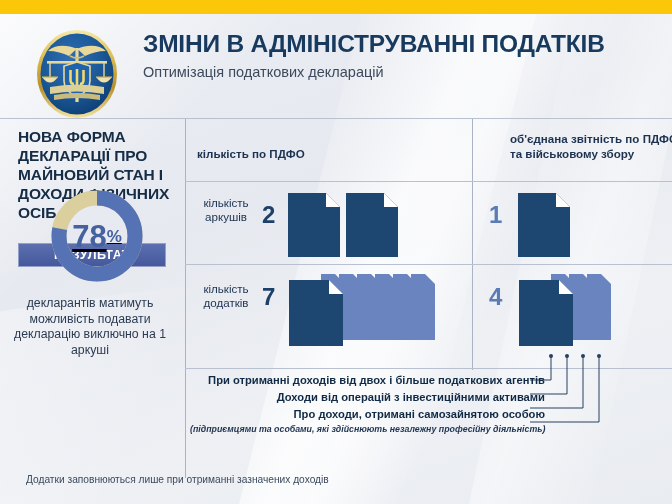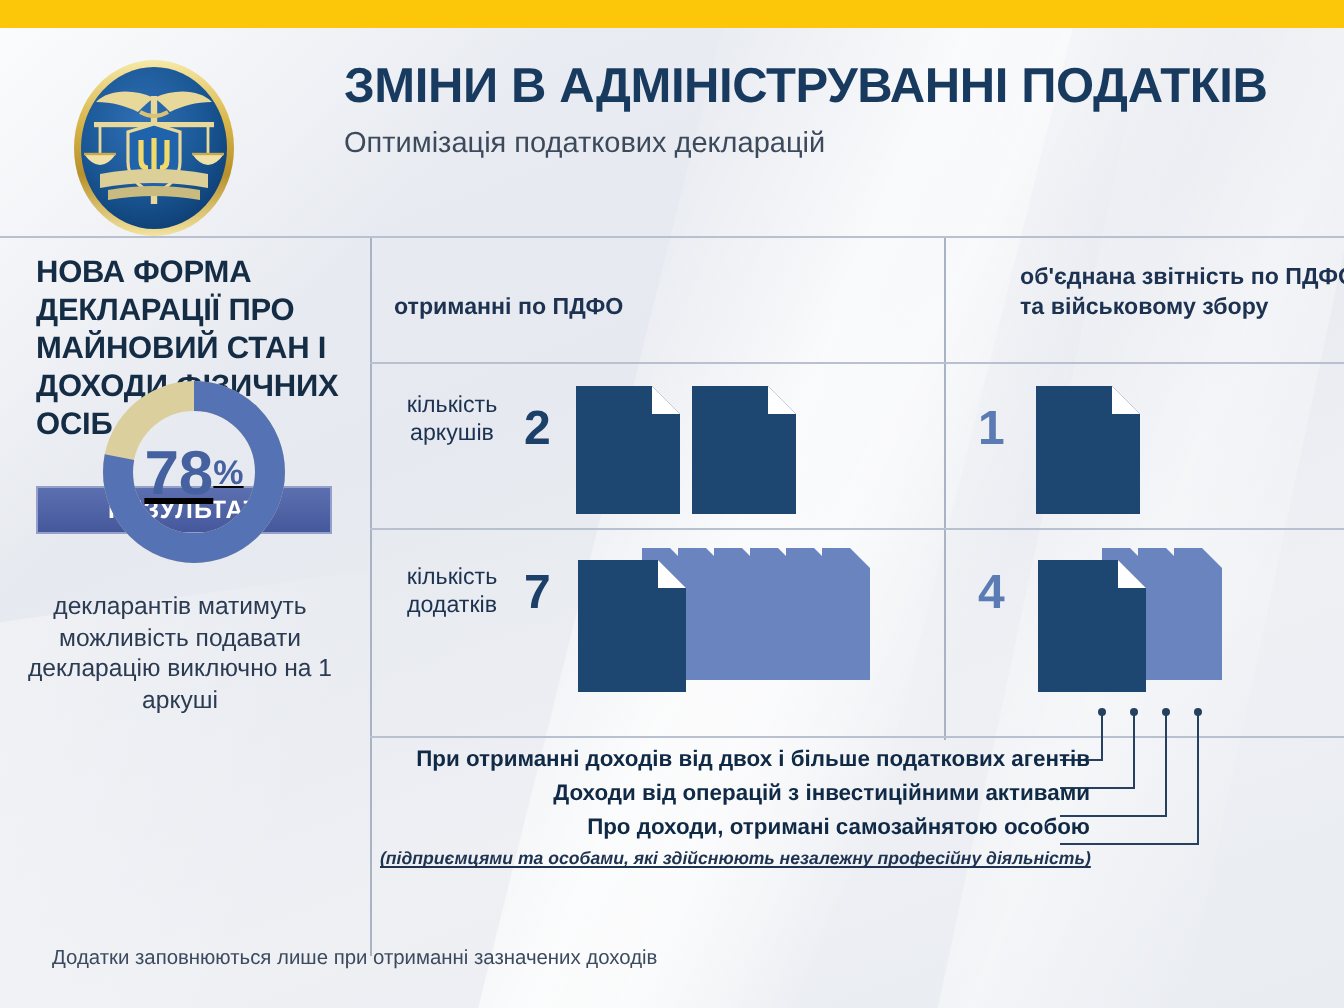--- a/index.html
+++ b/index.html
@@ -26,21 +26,21 @@
   .sheen-c{left:-60px;top:300px;width:300px;height:300px;
     background:linear-gradient(120deg,rgba(255,255,255,.5) 0%,rgba(255,255,255,0) 60%);
     transform:rotate(-8deg);}
 
   
   #topbar{position:absolute;left:0;top:0;width:672px;height:14px;background:#fcc709;}
 
   
   #header{position:absolute;left:0;top:14px;width:672px;height:100px;}
   #emblem{position:absolute;left:36px;top:15px;width:82px;height:90px;}
-  #titles{position:absolute;left:143px;top:18px;margin-left:29px;}
+  #titles{position:absolute;left:143px;top:18px;}
   #main-title{font-size:24.5px;font-weight:bold;color:#173a5e;letter-spacing:-.2px;white-space:nowrap;line-height:1;}
   #sub-title{font-size:14.5px;color:#3d4a5c;margin-top:8px;white-space:nowrap;line-height:1;}
 
   
   #colheads{position:absolute;top:88px;left:0;width:672px;height:30px;}
   .colhead{position:absolute;font-size:17px;font-weight:bold;letter-spacing:.5px;}
   #head-before{left:412px;top:0;color:#123a60;}
   #head-after{left:496px;top:0;color:#5f7fb8;}
   #head-sep{position:absolute;left:472px;top:-4px;width:1px;height:30px;background:#8e9dbb;}
 
@@ -71,21 +71,21 @@
   .bignum{position:absolute;font-size:24px;font-weight:bold;color:#1c4068;line-height:1;}
   .bignum.light{color:#5a7bb4;}
   .celltext{position:absolute;font-size:11.6px;font-weight:bold;color:#1c3250;line-height:1.3;}
 
   .docstack{position:absolute;}
 
   
   #leaders{position:absolute;left:0;top:0;width:672px;height:504px;}
   #list{position:absolute;left:190px;top:372px;width:355px;text-align:right;}
   .list-item{font-size:11.2px;font-weight:bold;color:#102a46;line-height:1.5;white-space:nowrap;}
-  #list-note{font-size:9px;font-style:italic;font-weight:bold;color:#1c3css;text-decoration:underline;}
+  #list-note{font-size:9px;font-style:italic;font-weight:bold;color:#1c3css;}
   #list-note{color:#1e3350;margin-top:1px;}
 
   #footer-note{position:absolute;left:0;top:474px;width:672px;text-align:left;
     font-size:10.2px;color:#3c4a5e;}
   #footer-note span{position:relative;left:26px;}
 </style>
 </head>
 <body>
 
 <div id="page">
@@ -167,21 +167,21 @@
 
       <circle id="donut-arc" cx="59" cy="50" r="38" fill="none" stroke="#5572b4" stroke-width="15" stroke-dasharray="186.23 52.53" transform="rotate(-90 59 50)"></circle>
     </svg>
     <div id="donut-label">
       <span class="num">78</span>
         <span class="pct">%</span>
     </div>
   </div>
   <div id="donut-caption">декларантів матимуть можливість подавати декларацію виключно на 1 аркуші</div>
 
-  <div class="celltext" style="left:197px;top:146px;width:250px;">отриманні по ПДФО</div>
+  <div class="celltext" style="left:197px;top:146px;width:250px;">кількість по ПДФО</div>
   <div class="celltext" style="left:494px;top:131px;width:170px;margin-left:16px;">об'єднана звітність по ПДФО та військовому збору</div>
 
   <div class="rowlabel" style="left:195px;top:196px;width:62px;">кількість аркушів</div>
   <div class="bignum" style="left:262px;top:203px;">2</div>
   <div class="bignum light" style="left:489px;top:203px;">1</div>
 
   <svg class="docstack" style="left:286px;top:191px;" width="120" height="68" viewBox="0 0 120 68">
     <g>
       <path d="M2 2 h38 l14 14 v50 h-52 Z" fill="#1d4671"></path>
       <path d="M40 2 l14 14 h-14 Z" fill="#ffffff"></path>

